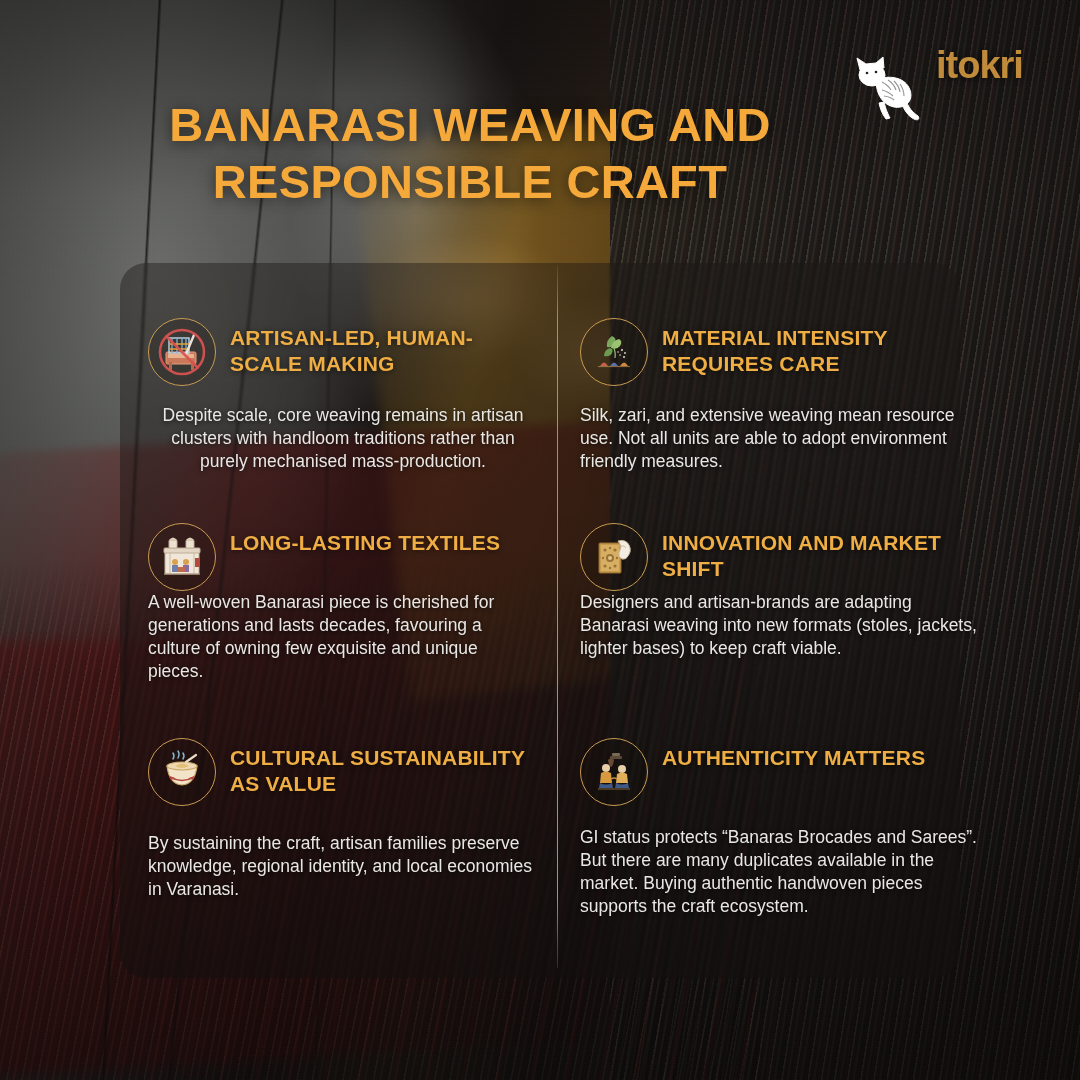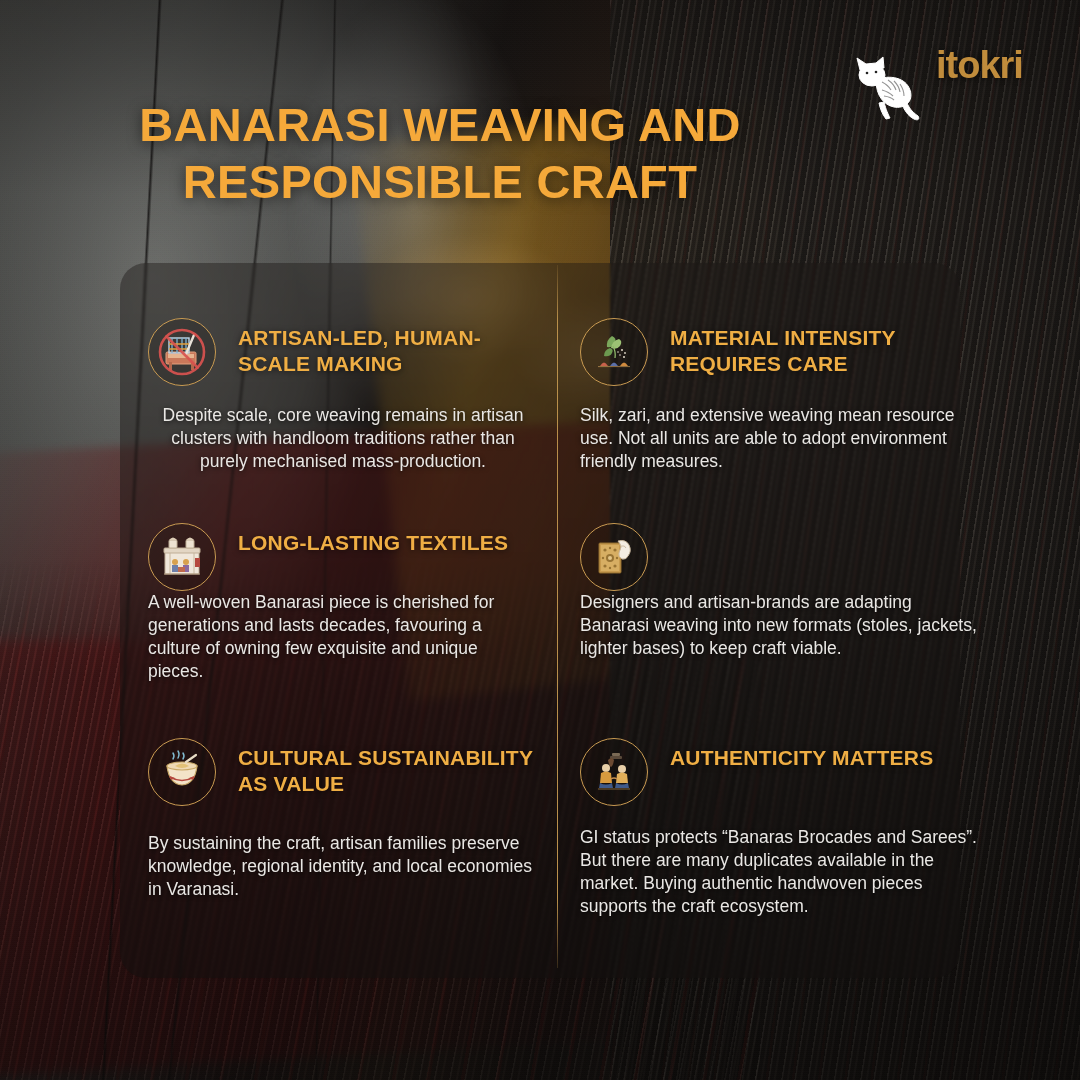--- a/index.html
+++ b/index.html
@@ -81,41 +81,41 @@
   .bg-shade{position:absolute;inset:0;
     background:
       linear-gradient(180deg, rgba(10,8,7,.30) 0%, rgba(10,8,7,.10) 18%, rgba(10,8,7,.18) 55%, rgba(10,8,7,.46) 100%),
       radial-gradient(ellipse 900px 760px at 50% 46%, rgba(0,0,0,0) 30%, rgba(6,5,5,.46) 100%);}
   .bg-grain{position:absolute;inset:0;opacity:.22;
     background:repeating-linear-gradient(0deg, rgba(255,255,255,.03) 0 1px, rgba(0,0,0,.03) 1px 2px);}
 
   
   .title{position:absolute;left:0;top:96px;width:880px;text-align:center;
     font-size:47px;font-weight:bold;letter-spacing:.3px;line-height:1.22;
-    color:#F5A93A;text-shadow:0 2px 14px rgba(0,0,0,.55);}
+    color:#F5A93A;text-shadow:0 2px 14px rgba(0,0,0,.55);padding-left:30px;}
   .title .l2{display:block;}
 
   .logo{position:absolute;right:40px;top:42px;width:104px;height:46px;}
   .logo-word{font-size:38px;font-weight:bold;letter-spacing:-1px;color:#C08C3C;
     line-height:46px;font-family:"Liberation Sans", sans-serif;
     text-shadow:0 1px 6px rgba(0,0,0,.6);}
   .cat{position:absolute;right:152px;top:52px;width:82px;height:72px;}
 
   
   .panel{position:absolute;left:120px;top:263px;width:840px;height:715px;
     border-radius:26px;
     background:linear-gradient(180deg, rgba(26,22,20,.42), rgba(18,15,14,.50));
     backdrop-filter:blur(1px);}
   .divider{position:absolute;left:557px;top:265px;width:1px;height:703px;
     background:linear-gradient(180deg, rgba(190,146,72,.15), rgba(205,160,84,.85) 8%,
                rgba(205,160,84,.9) 90%, rgba(190,146,72,.2));}
 
   
   .card{position:absolute;}
-  .card .head{display:flex;align-items:flex-start;gap:22px;}
+  .card .head{display:flex;align-items:flex-start;gap:14px;}
   .icon-circle{flex:0 0 auto;width:66px;height:66px;border-radius:50%;
     border:1.5px solid #C99B52;display:flex;align-items:center;justify-content:center;
     overflow:hidden;background:rgba(18,14,12,.20);}
   .icon-circle svg{display:block;}
   .card-title{font-size:21px;font-weight:bold;line-height:1.22;letter-spacing:.2px;
     color:#EFAE44;padding-top:7px;text-shadow:0 1px 6px rgba(0,0,0,.6);}
   .card-body{font-size:17.5px;line-height:1.32;color:#E9E7E4;
     text-shadow:0 1px 5px rgba(0,0,0,.75);}
 
   
@@ -284,20 +284,21 @@
               <circle cx="27" cy="35" r="1.6"></circle>
             <circle cx="22" cy="17" r="1.2"></circle>
               <circle cx="22" cy="37" r="1.2"></circle>
             <circle cx="15" cy="27" r="1.2"></circle>
               <circle cx="29" cy="27" r="1.2"></circle>
           </g>
           <path d="M30 10 q8 -2 11 4 q3 6 -1 11 q-2 4 -6 3 q-4 -2 -3 -6 l2 -6 q-1 -4 -3 -6z" fill="#F4EDE2" stroke="#C9B79C" stroke-width="1"></path>
           <path d="M33 15 q4 -1 5 2" stroke="#C9B79C" stroke-width=".9" fill="none"></path>
         </svg>
       </div>
+      <div class="card-title">INNOVATION AND MARKET SHIFT</div>
     </div>
     <div class="card-body">Designers and artisan-brands are adapting Banarasi weaving into new formats (stoles, jackets, lighter bases) to keep craft viable.</div>
   </div>
 
   <div class="card" id="card-4">
     <div class="head">
       <div class="icon-circle">
         <svg viewBox="0 0 52 52" width="52" height="52" aria-hidden="true">
           <g stroke="#7FB8CE" stroke-width="1.5" fill="none" stroke-linecap="round">
             <path d="M17 13 q2 -3 0 -6"></path>

